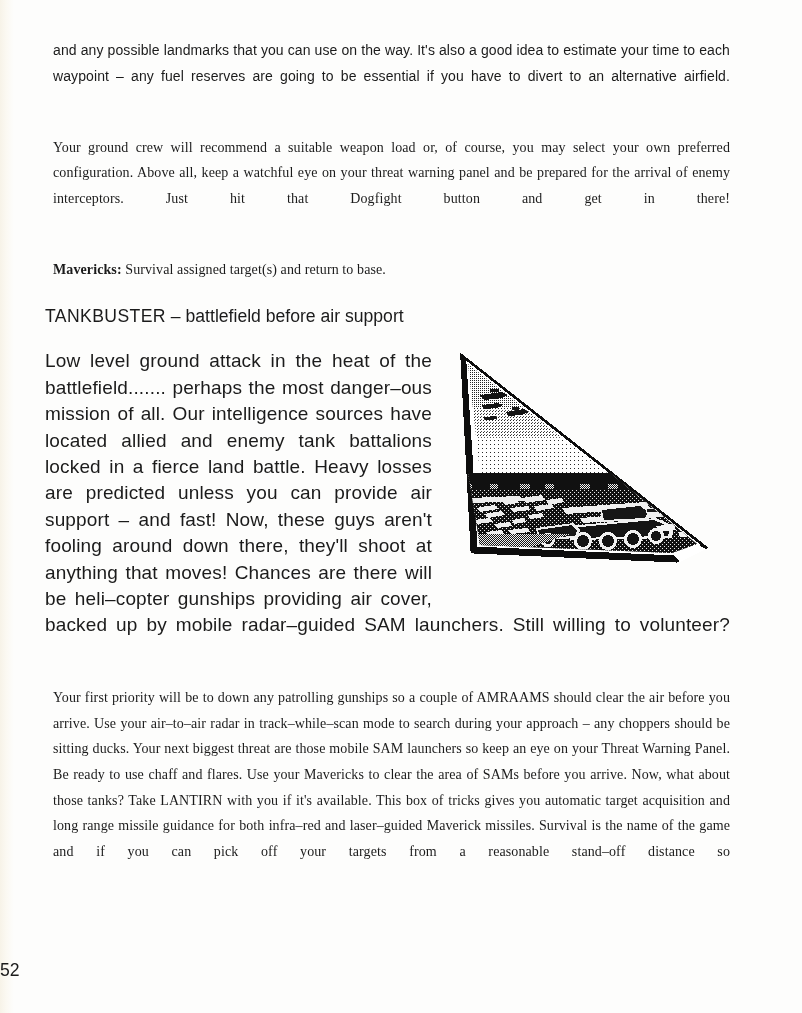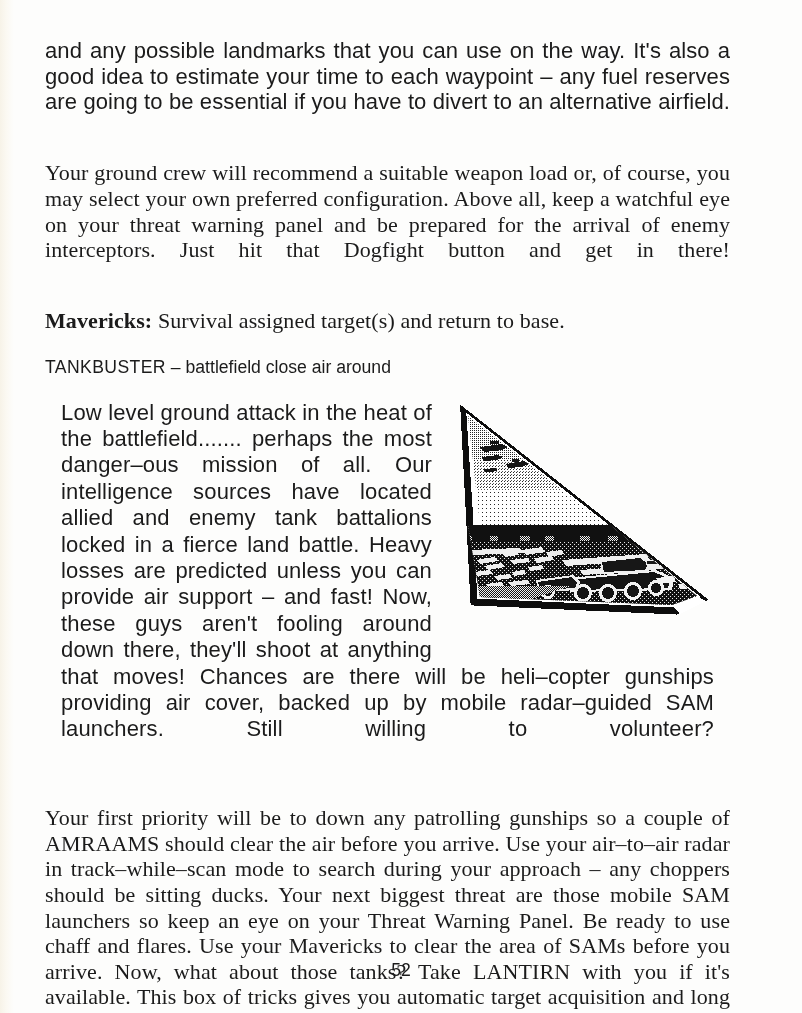--- a/index.html
+++ b/index.html
@@ -28,22 +28,22 @@
     pointer-events: none;
   }
   #content {
     position: absolute;
     left: 45px;
     top: 38px;
     width: 685px;
   }
 
   p.body {
-    margin: 0 0 0 0;
-    font-size: 22px;
+    margin: 0 0 0 8px;
+    font-size: 14px;
     line-height: 25.6px;
     color: #1b1b1b;
     text-align: justify;
     text-justify: inter-word;
     letter-spacing: 0.1px;
   }
   p.body.gap { margin-top: 20px; font-family: Liberation Serif, serif; }
 
   
   p.body::after {
@@ -73,22 +73,22 @@
     position: relative;
   }
   .illus-float {
     float: right;
     width: 280px;
     height: 250px;
     margin: 0 0 4px 18px;
     position: relative;
   }
   p.body.narrow {
-    margin: 16px;
-    font-size: 22px;
+    margin: 0;
+    font-size: 19px;
     line-height: 26.4px;
     letter-spacing: 0.15px;
     color: #1b1b1b;
     text-align: justify;
   }
   p.body.narrow::after {
     content: "";
     display: inline-block;
     width: 100%;
   }
@@ -103,41 +103,40 @@
     width: 280px;
     height: 250px;
   }
   .illus-stage svg { display: block; }
 
   .page-number {
     position: absolute;
     left: 0;
     right: 0;
     top: 960px;
-    text-align: center;
     font-size: 17.6px;
     color: #1b1b1b;
   }
 </style>
 </head>
 <body>
 
 <div id="page">
 
   <div id="scan-edge-left"></div>
 
   <div id="content">
 
     <p class="body">and any possible landmarks that you can use on the way. It's also a good idea to estimate your time to each waypoint – any fuel reserves are going to be essential if you have to divert to an alternative airfield.</p>
 
     <p class="body gap">Your ground crew will recommend a suitable weapon load or, of course, you may select your own preferred configuration. Above all, keep a watchful eye on your threat warning panel and be prepared for the arrival of enemy interceptors. Just hit that Dogfight button and get in there!</p>
 
     <p class="body gap nostretch"><span class="lead-bold">Mavericks:</span><span> Survival assigned target(s) and return to base.</span></p>
 
-    <h2 class="section-heading"><span class="title">TANKBUSTER</span><span> – battlefield close air around</span></h2>
+    <h2 class="section-heading"><span class="title">TANKBUSTER</span><span> – battlefield before air support</span></h2>
 
     <div class="wrap-block">
 
       <div class="illus-float">
         <div class="illus-stage">
           <svg width="280" height="250" viewBox="0 0 280 250" shape-rendering="crispEdges">
             <defs>
 
               <pattern id="pat-ground" width="2" height="2" patternUnits="userSpaceOnUse">
                 <rect width="2" height="2" fill="#151515"></rect>

